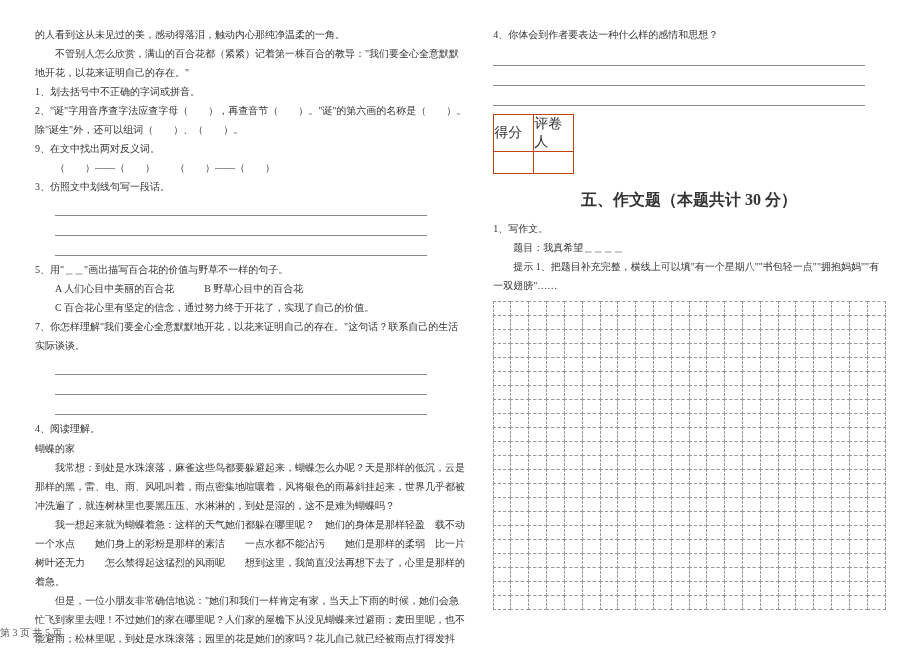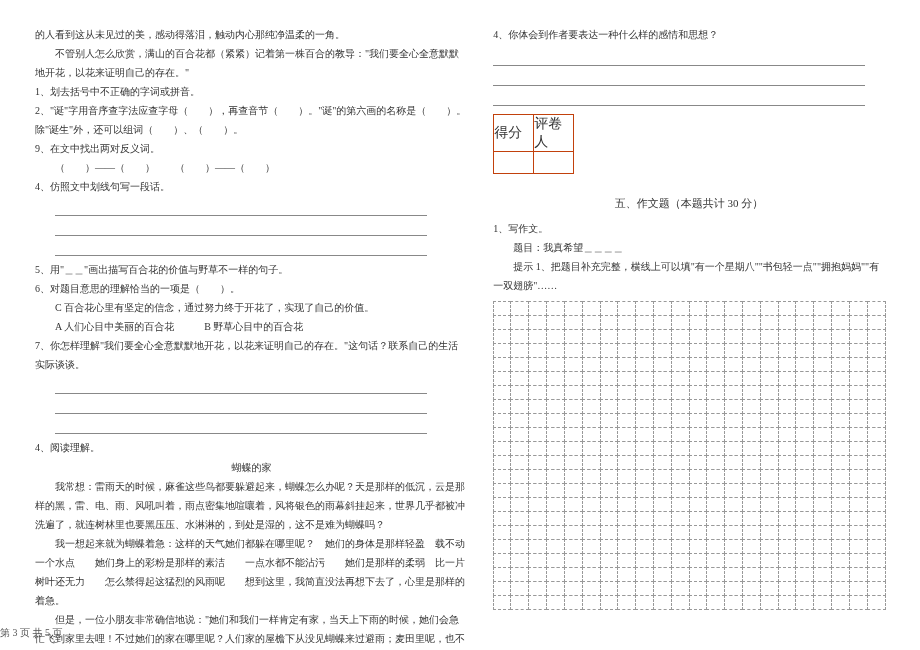--- a/index.html
+++ b/index.html
@@ -20,34 +20,34 @@
     }
     .col {
       flex: 1;
       min-width: 0;
     }
     .col-left { flex: 1.05; }
     .col-right { flex: 0.95; }
     .line { line-height: 1.9; }
     .indent1 { text-indent: 2em; }
     .indent2 { text-indent: 2em; margin-left: 0; }
-    .center-title { text-align: center; font-weight: normal; margin: 4px 0 2px 0; }
+    .center-title { text-align: left; font-weight: normal; margin: 4px 0 2px 0; }
     .score-table {
       border-collapse: collapse;
       margin: 4px 0;
     }
     .score-table td {
       border: 1px solid #c2410c;
       width: 40px;
       height: 22px;
       font-size: 14px;
       text-align: left;
       vertical-align: middle;
     }
-    .section-title { font-size: 11px; font-weight: normal; text-align: center; margin: 22px 0 8px 0; }
+    .section-title { font-size: 16px; font-weight: bold; text-align: center; margin: 16px 0 8px 0; }
     .writing-grid {
       display: grid;
       grid-template-columns: repeat(22, 1fr);
       grid-auto-rows: 14px;
       width: 100%;
       margin-top: 6px;
     }
     .writing-grid .cell {
       border: 1px dashed #999;
       margin: -0.5px;
@@ -81,39 +81,38 @@
 
 <div class="page-container">
 
   <div class="col col-left">
     <div class="line">的人看到这从未见过的美，感动得落泪，触动内心那纯净温柔的一角。</div>
     <div class="line indent1">不管别人怎么欣赏，满山的百合花都（紧紧）记着第一株百合的教导："我们要全心全意默默地开花，以花来证明自己的存在。"</div>
     <div class="line">1、划去括号中不正确的字词或拼音。</div>
     <div class="line">2、"诞"字用音序查字法应查字母（　　），再查音节（　　）。"诞"的第六画的名称是（　　）。除"诞生"外，还可以组词（　　）、（　　）。</div>
     <div class="line">9、在文中找出两对反义词。</div>
     <div class="line indent2">（　　）——（　　）　　（　　）——（　　）</div>
-    <div class="line">4、仿照文中划线句写一段话。</div>
+    <div class="line">3、仿照文中划线句写一段话。</div>
     <div class="blank-underlines">
       <div class="ul"></div>
       <div class="ul"></div>
       <div class="ul"></div>
     </div>
     <div class="line">5、用"＿＿"画出描写百合花的价值与野草不一样的句子。</div>
-    <div class="line">6、对题目意思的理解恰当的一项是（　　）。</div>
+    <div class="line indent2">A 人们心目中美丽的百合花　　　B 野草心目中的百合花</div>
     <div class="line indent2">C 百合花心里有坚定的信念，通过努力终于开花了，实现了自己的价值。</div>
-    <div class="line indent2">A 人们心目中美丽的百合花　　　B 野草心目中的百合花</div>
     <div class="line">7、你怎样理解"我们要全心全意默默地开花，以花来证明自己的存在。"这句话？联系自己的生活实际谈谈。</div>
     <div class="blank-underlines">
       <div class="ul"></div>
       <div class="ul"></div>
       <div class="ul"></div>
     </div>
     <div class="line">4、阅读理解。</div>
     <div class="center-title">蝴蝶的家</div>
-    <div class="line indent1">我常想：雷雨天的时候，麻雀这些鸟都要躲避起来，蝴蝶怎么办呢？天是那样的低沉，云是那样的黑，雷、电、雨、风吼叫着，雨点密集地喧嚷着，风将银色的雨幕斜挂起来，世界几乎都被冲洗遍了，就连树林里也要黑压压、水淋淋的，到处是湿的，这不是难为蝴蝶吗？</div>
+    <div class="line indent1">我常想：到处是水珠滚落，麻雀这些鸟都要躲避起来，蝴蝶怎么办呢？天是那样的低沉，云是那样的黑，雷、电、雨、风吼叫着，雨点密集地喧嚷着，风将银色的雨幕斜挂起来，世界几乎都被冲洗遍了，就连树林里也要黑压压、水淋淋的，到处是湿的，这不是难为蝴蝶吗？</div>
     <div class="line indent1">我一想起来就为蝴蝶着急：这样的天气她们都躲在哪里呢？　她们的身体是那样轻盈　载不动一个水点　　她们身上的彩粉是那样的素洁　　一点水都不能沾污　　她们是那样的柔弱　比一片树叶还无力　　怎么禁得起这猛烈的风雨呢　　想到这里，我简直没法再想下去了，心里是那样的着急。</div>
     <div class="line indent1">但是，一位小朋友非常确信地说："她们和我们一样肯定有家，当天上下雨的时候，她们会急忙飞到家里去哩！不过她们的家在哪里呢？人们家的屋檐下从没见蝴蝶来过避雨；麦田里呢，也不能避雨；松林里呢，到处是水珠滚落；园里的花是她们的家吗？花儿自己就已经被雨点打得发抖了，怎能藏身呢？就连老树干的底面，也是顺下水来，湿漉漉的。蝴蝶的家到底在哪里呢？我真为蝴蝶着急了。"</div>
 
   </div>
 
   <div class="col col-right">
     <div class="line">4、你体会到作者要表达一种什么样的感情和思想？</div>
     <div class="right-blanks" style="margin:6px 0 8px 0;">
       <div class="ul"></div>
       <div class="ul"></div>

